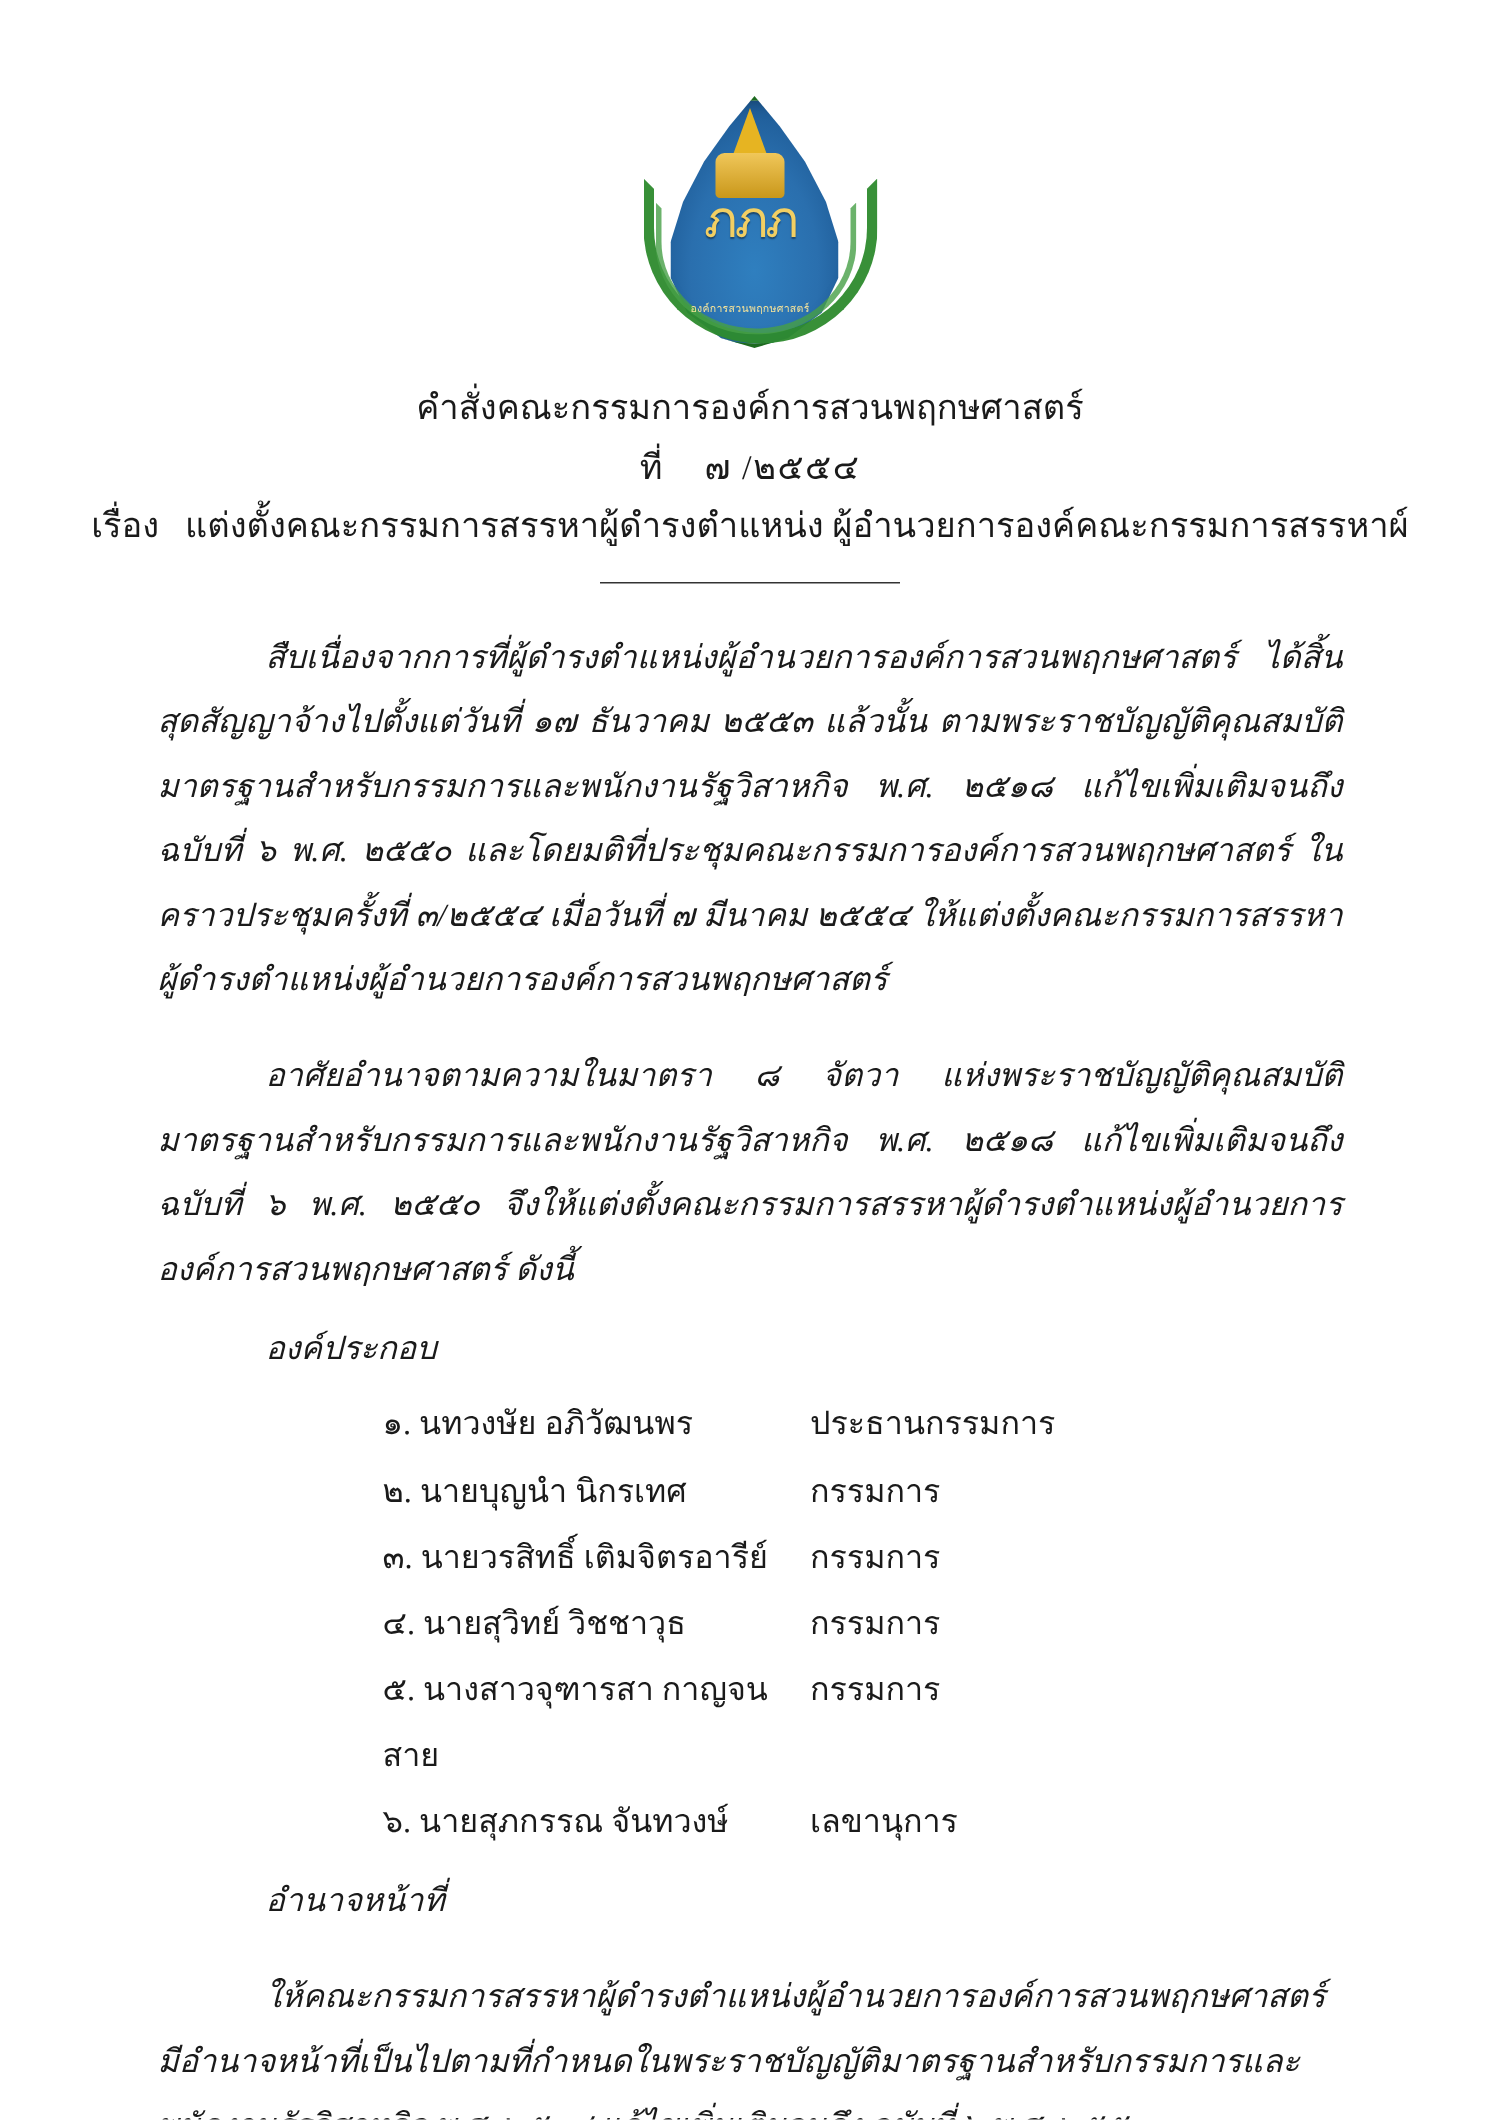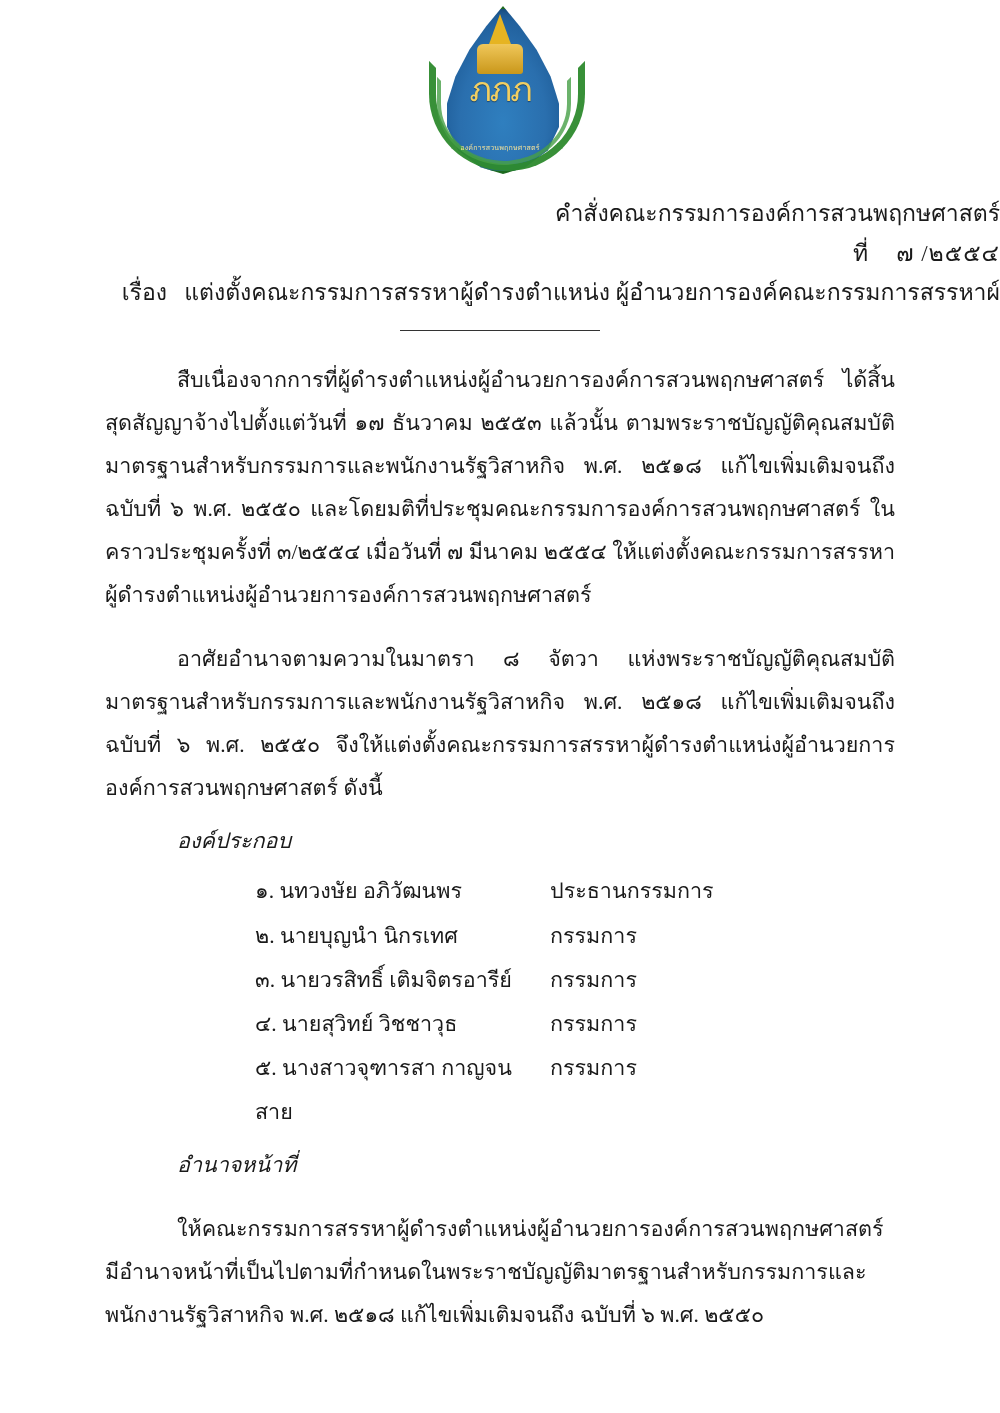--- a/index.html
+++ b/index.html
@@ -21,20 +21,21 @@
     height: 1413px;
     padding: 0;
     box-sizing: border-box;
   }
 
   
   .emblem-wrap {
     width: 100%;
     display: flex;
     justify-content: center;
+    padding-top: 58px;
   }
   .emblem {
     position: relative;
     width: 150px;
     height: 175px;
   }
   
   .emblem .drop {
     position: absolute;
     left: 8px;
@@ -114,21 +115,21 @@
     text-align: center;
     font-size: 7px;
     color: #f5e39a;
     letter-spacing: .2px;
     line-height: 1.1;
     margin-top: 38px;
   }
 
   
   .title-block {
-    text-align: right;
+    text-align: center;
     margin-top: 22px;
   }
   .doc-title {
     font-size: 23px;
     line-height: 1.5;
   }
   .doc-number {
     font-size: 23px;
     line-height: 1.9;
     letter-spacing: 1px;
@@ -151,20 +152,21 @@
     line-height: 2.0;
     text-align: left;
   }
   .para {
     text-indent: 72px;
     margin-bottom: 2px;
   }
   .para.justify {
     text-align: justify;
     text-justify: inter-word;
+    font-style: italic;
   }
   .section-head {
     text-indent: 72px;
     margin-top: 10px;
     margin-bottom: 2px;
     font-style: italic;
   }
 
   
   .members {
@@ -174,21 +176,20 @@
   .member-row {
     display: flex;
     line-height: 2.05;
   }
   .member-name {
     width: 285px;
     flex: 0 0 285px;
   }
   .member-role {
     flex: 1 1 auto;
-    margin-left: 10px;
   }
 </style>
 </head>
 <body>
 
 <div class="page">
 
   <div class="emblem-wrap">
     <div class="emblem">
       <div class="drop"></div>
@@ -239,20 +240,24 @@
         <span class="member-role">กรรมการ</span>
       </div>
       <div class="member-row">
         <span class="member-name"><span>๔.</span> <span>นายสุวิทย์ วิชชาวุธ</span></span>
         <span class="member-role">กรรมการ</span>
       </div>
       <div class="member-row">
         <span class="member-name"><span>๕.</span> <span>นางสาวจุฑารสา กาญจนสาย</span></span>
         <span class="member-role">กรรมการ</span>
       </div>
+      <div class="member-row">
+        <span class="member-name"><span>๖.</span> <span>นายสุภกรรณ จันทวงษ์</span></span>
+        <span class="member-role">เลขานุการ</span>
+      </div>
     </div>
 
     <div class="section-head">อำนาจหน้าที่</div>
 
     <p class="para justify">ให้คณะกรรมการสรรหาผู้ดำรงตำแหน่งผู้อำนวยการองค์การสวนพฤกษศาสตร์ มีอำนาจหน้าที่เป็นไปตามที่กำหนดในพระราชบัญญัติมาตรฐานสำหรับกรรมการและพนักงานรัฐวิสาหกิจ พ.ศ. ๒๕๑๘ แก้ไขเพิ่มเติมจนถึง ฉบับที่ ๖ พ.ศ. ๒๕๕๐</p>
 
   </div>
 </div>
 
 </body></html>

